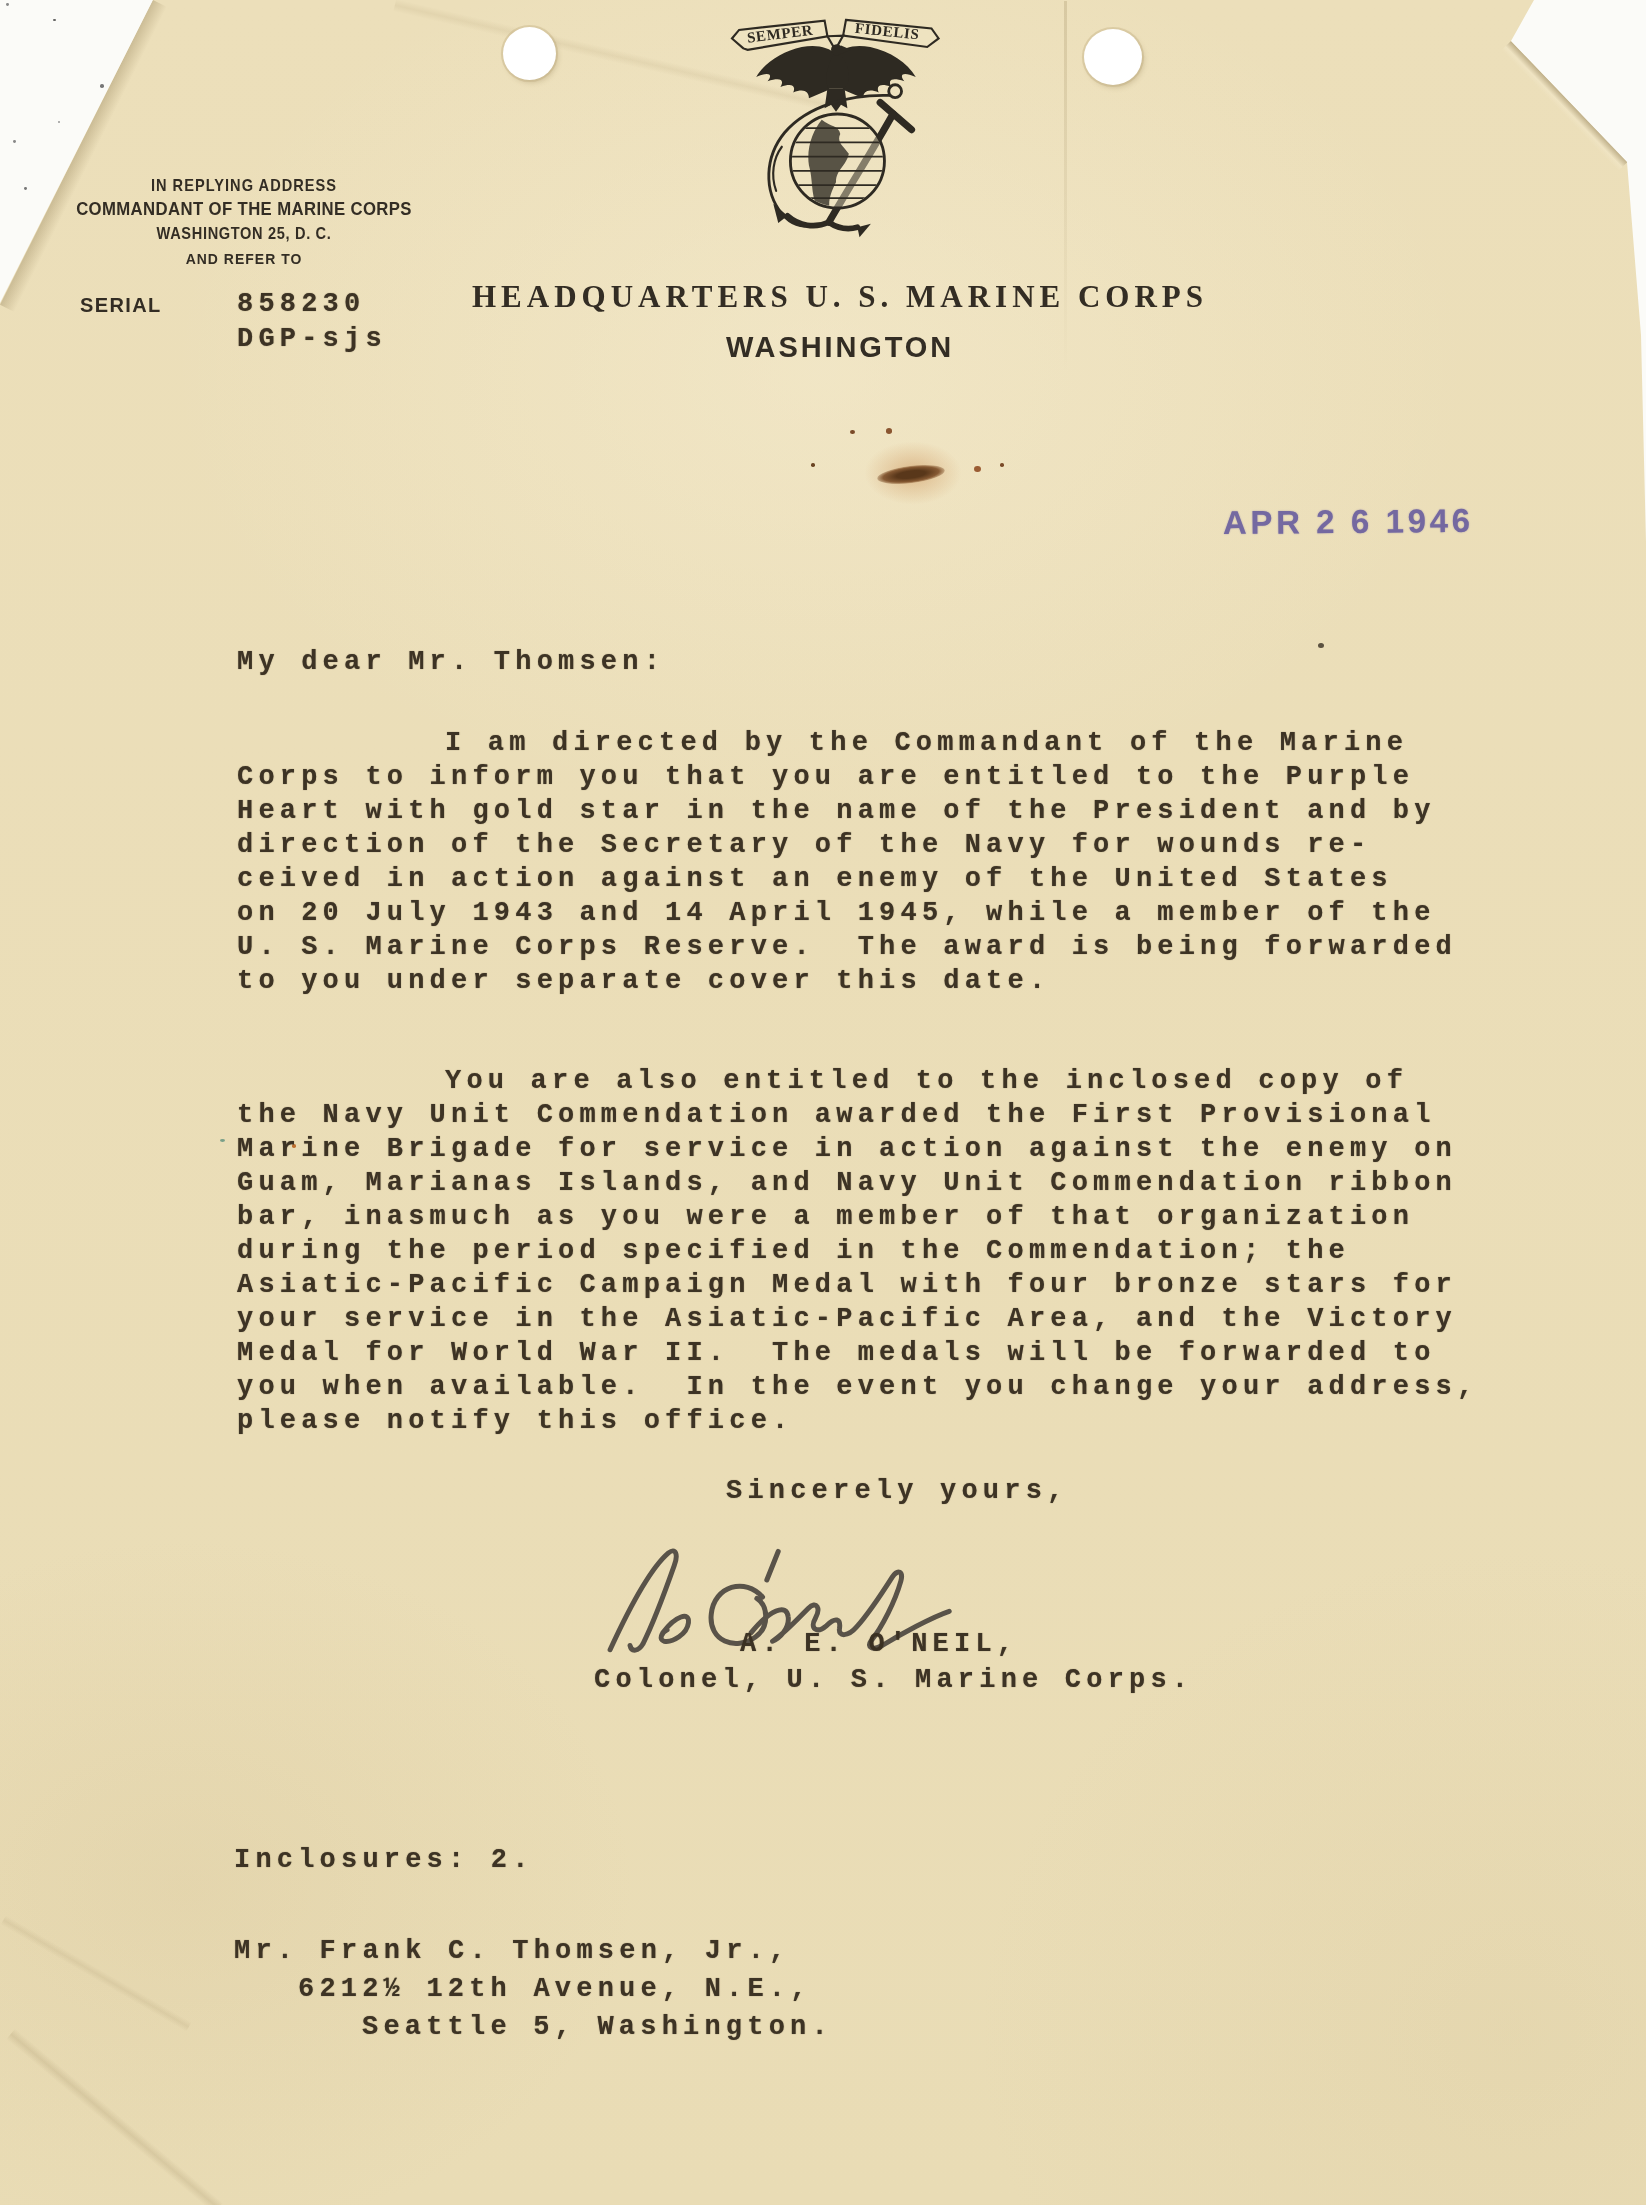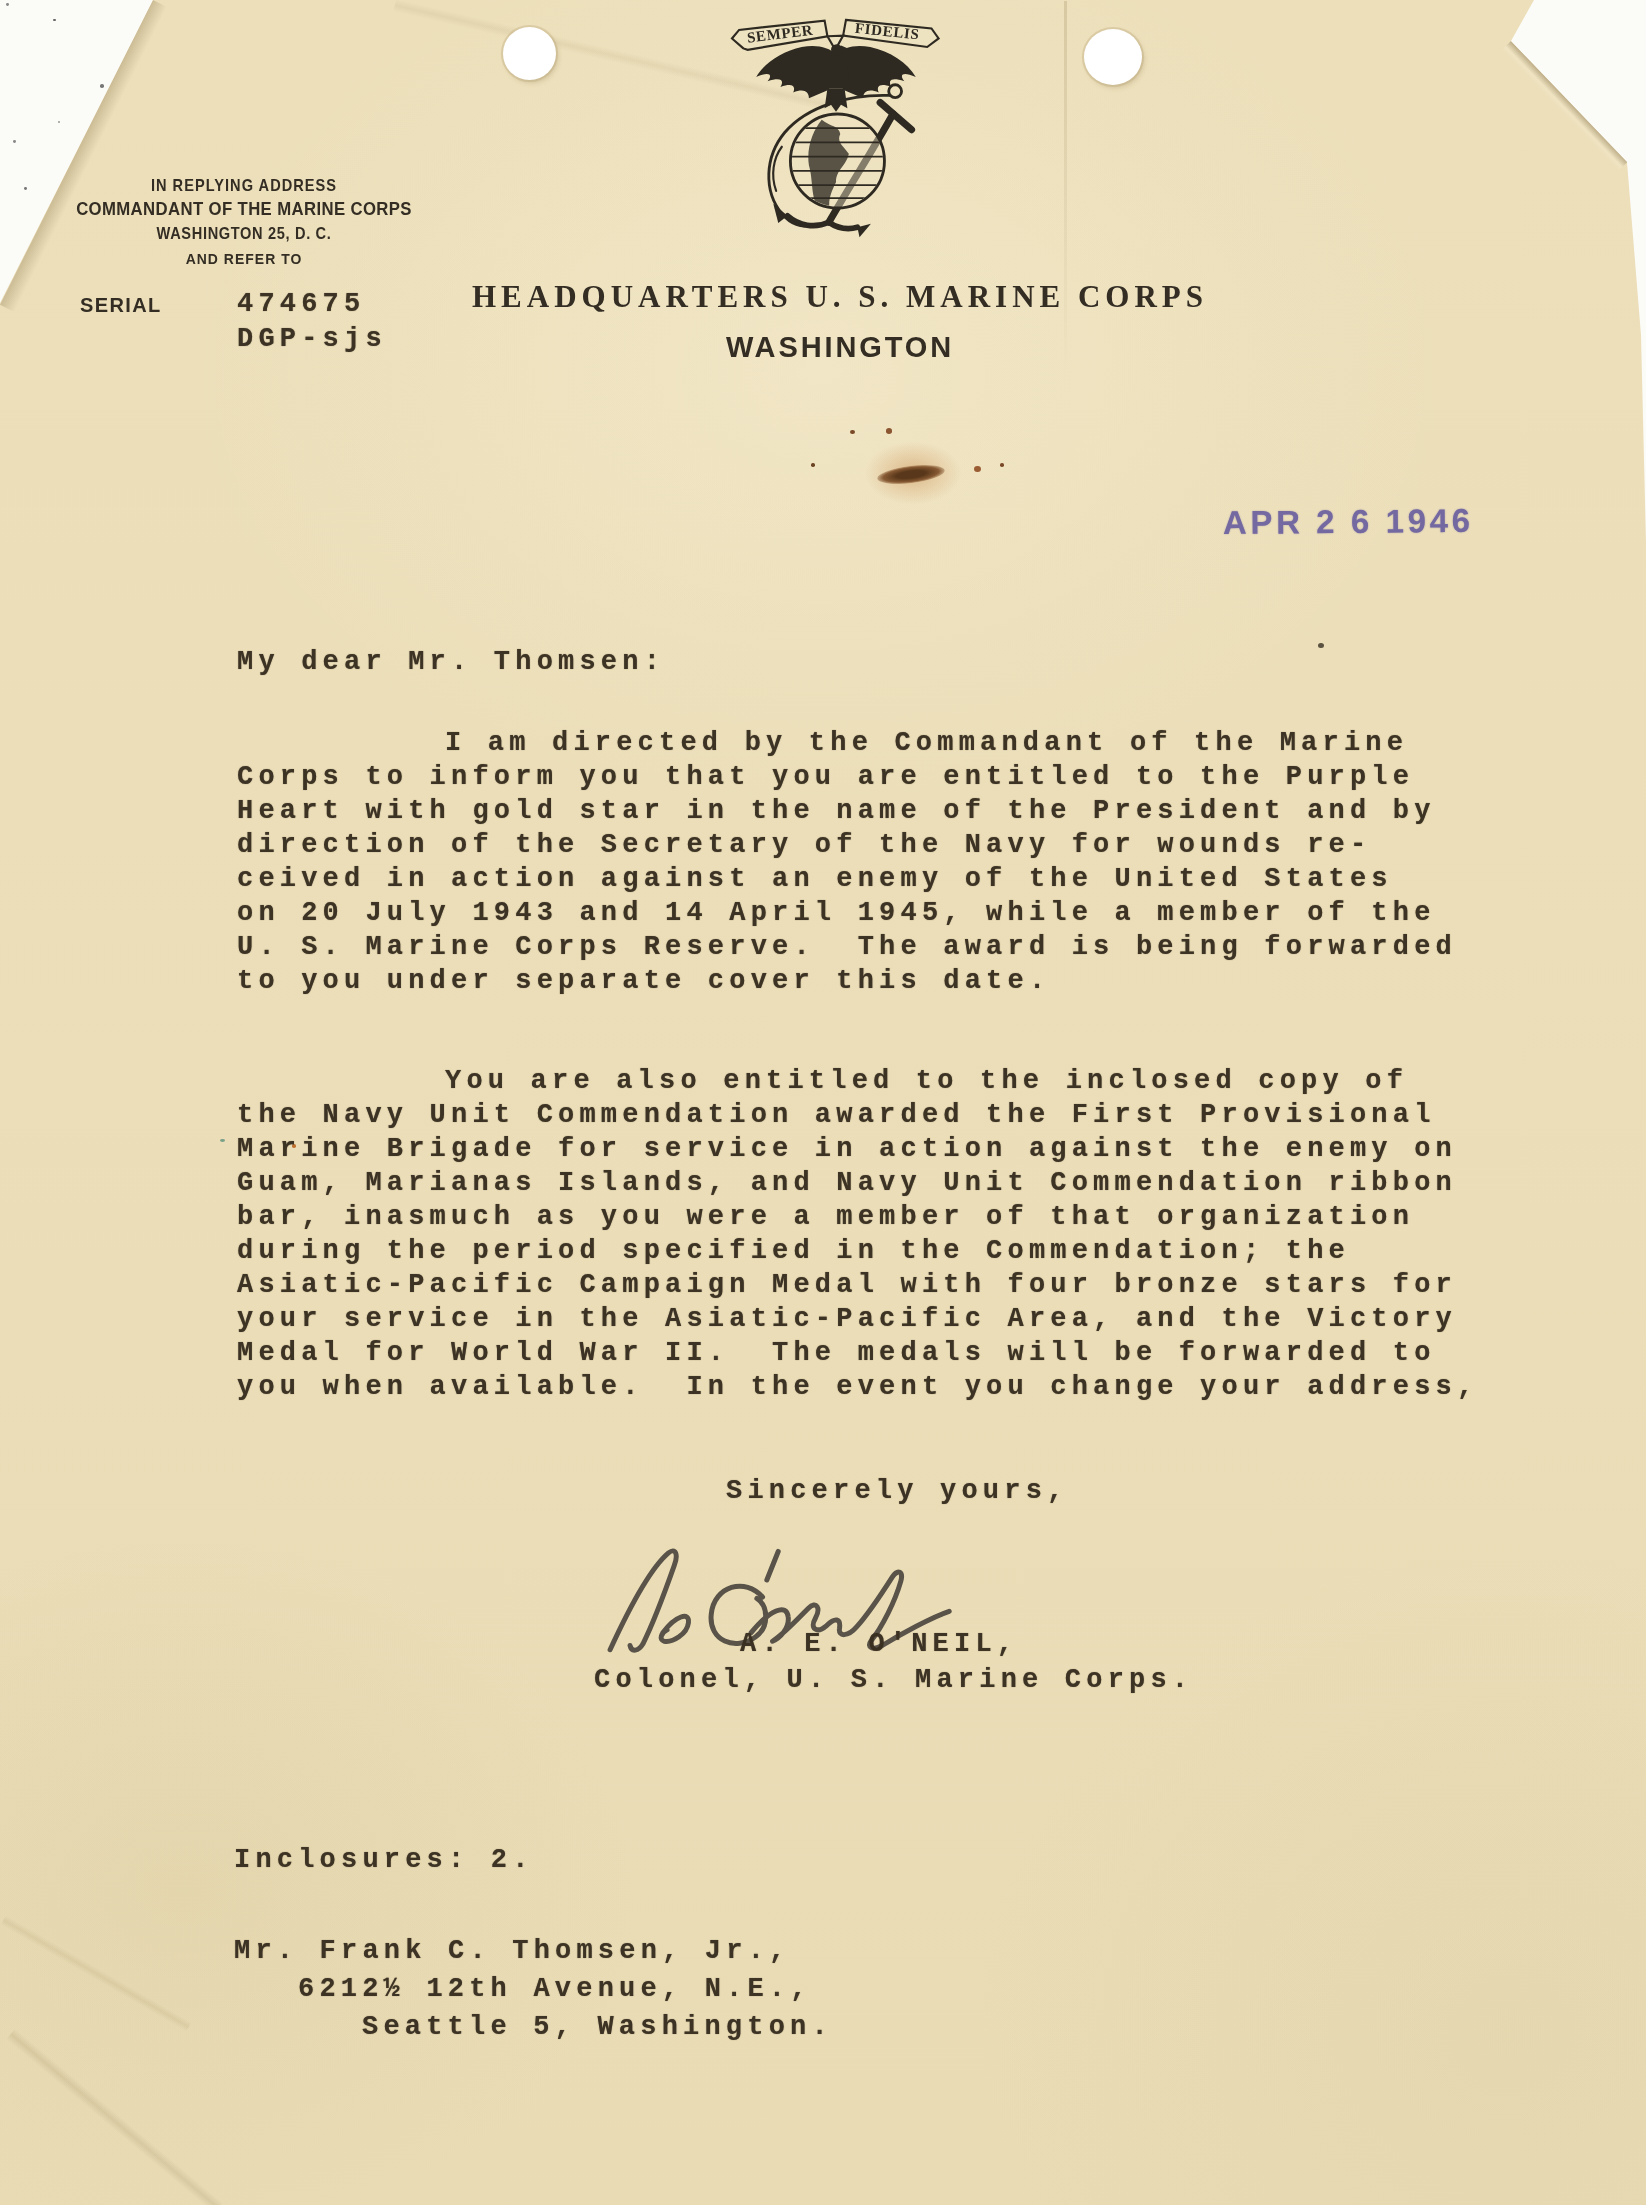--- a/index.html
+++ b/index.html
@@ -100,21 +100,21 @@
     <div class="crease" id="crease-bl2"></div>
 
     <div class="lh-block">
       <div class="lh1">IN REPLYING ADDRESS</div>
       <div class="lh2">COMMANDANT OF THE MARINE CORPS</div>
       <div class="lh3">WASHINGTON 25, D. C.</div>
       <div class="lh4">AND REFER TO</div>
     </div>
     <div class="serial-label">SERIAL</div>
     <div class="tw" id="serial-typed">
-      <div>474675</div>
+      <div>858230</div>
       <div>DGP-sjs</div>
     </div>
 
     <svg id="emblem" width="228" height="232" viewBox="0 0 320 325">
       <g fill="#eee3c0" stroke="#2e2a22" stroke-width="3">
         <path d="M30 48 L14 34 L24 22 L144 9 L148 31 L36 50 Z"></path>
         <path d="M174 8 L294 20 L304 34 L288 46 L170 30 Z"></path>
         <path d="M148 31 L170 30 L159 50 Z"></path>
       </g>
       <text class="motto" x="36" y="40" transform="rotate(-7 36 40)">SEMPER</text>
@@ -188,20 +188,21 @@
         <div style="text-indent: 208px;">You are also entitled to the inclosed copy of</div>
         <div>the Navy Unit Commendation awarded the First Provisional</div>
         <div>Marine Brigade for service in action against the enemy on</div>
         <div>Guam, Marianas Islands, and Navy Unit Commendation ribbon</div>
         <div>bar, inasmuch as you were a member of that organization</div>
         <div>during the period specified in the Commendation; the</div>
         <div>Asiatic-Pacific Campaign Medal with four bronze stars for</div>
         <div>your service in the Asiatic-Pacific Area, and the Victory</div>
         <div>Medal for World War II.  The medals will be forwarded to</div>
         <div>you when available.  In the event you change your address,</div>
+        <div>please notify this office.</div>
       </div>
     <div class="tw" id="closing">
       <div>Sincerely yours,</div>
     </div>
 
     <svg id="signature" width="399" height="157" viewBox="0 0 560 220">
       <g fill="none" stroke="#46403a" stroke-width="7" stroke-linecap="round" stroke-linejoin="round" opacity=".88">
         <path d="M38 196 C60 148 94 82 120 60 C130 52 134 62 128 78 C116 112 98 160 84 188 C78 198 68 200 66 190"></path>
         <path d="M112 172 C130 148 150 142 148 158 C146 174 126 186 114 184 C106 182 110 172 118 168"></path>
         <path d="M252 122 C228 94 184 106 180 146 C176 184 214 198 242 178 C262 164 260 134 244 124"></path>

